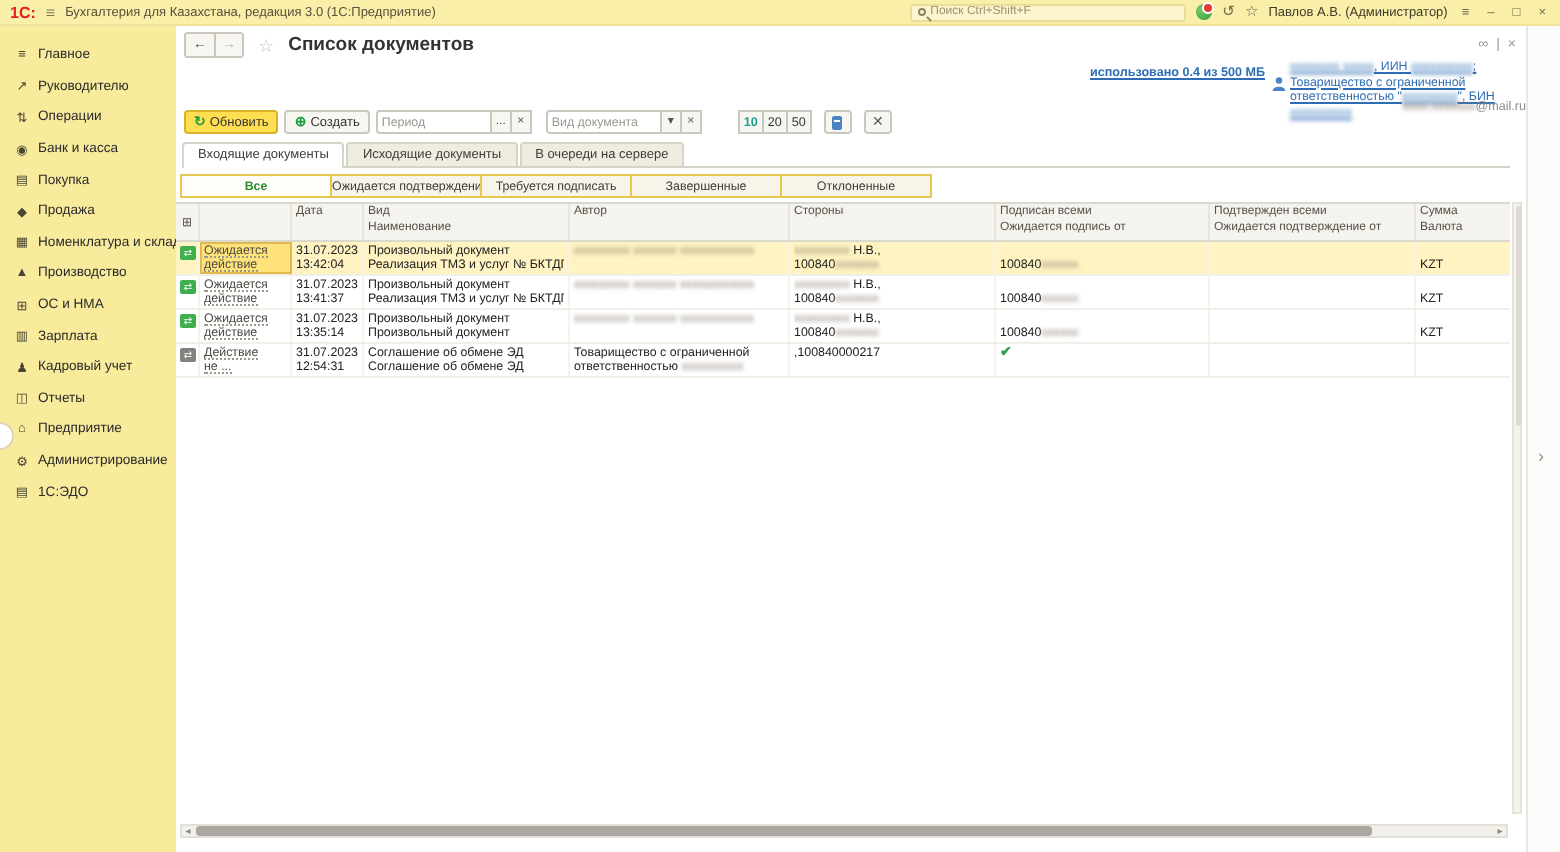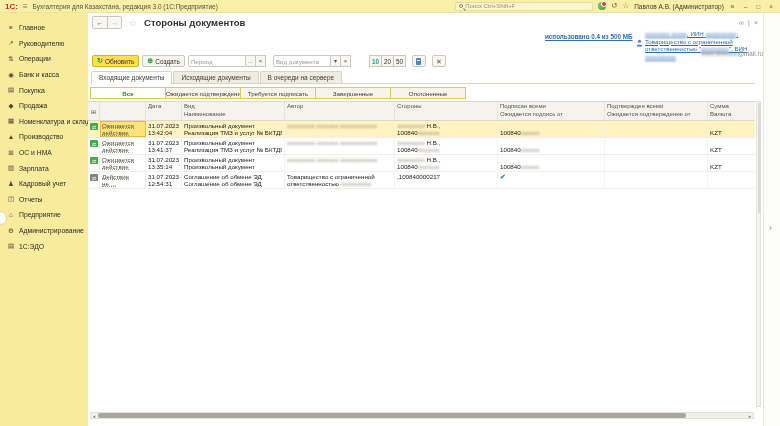--- a/index.html
+++ b/index.html
@@ -215,21 +215,21 @@
 </div>
 
 <div class="main">
 
   <div class="fheader">
     <div class="navgrp">
       <div class="navbtn back">←</div>
       <div class="navbtn fwd">→</div>
     </div>
     <span class="star">☆</span>
-    <span class="ftitle">Стороны документов</span>
+    <span class="ftitle">Список документов</span>
   </div>
   <div class="fh-right">
     <span>∞</span>
     <span>|</span>
     <span>×</span>
   </div>
 
   <a class="storage">использовано 0.4 из 500 МБ</a>
   <span class="personic">
     <svg width="7" height="8" viewBox="0 0 10 11">

